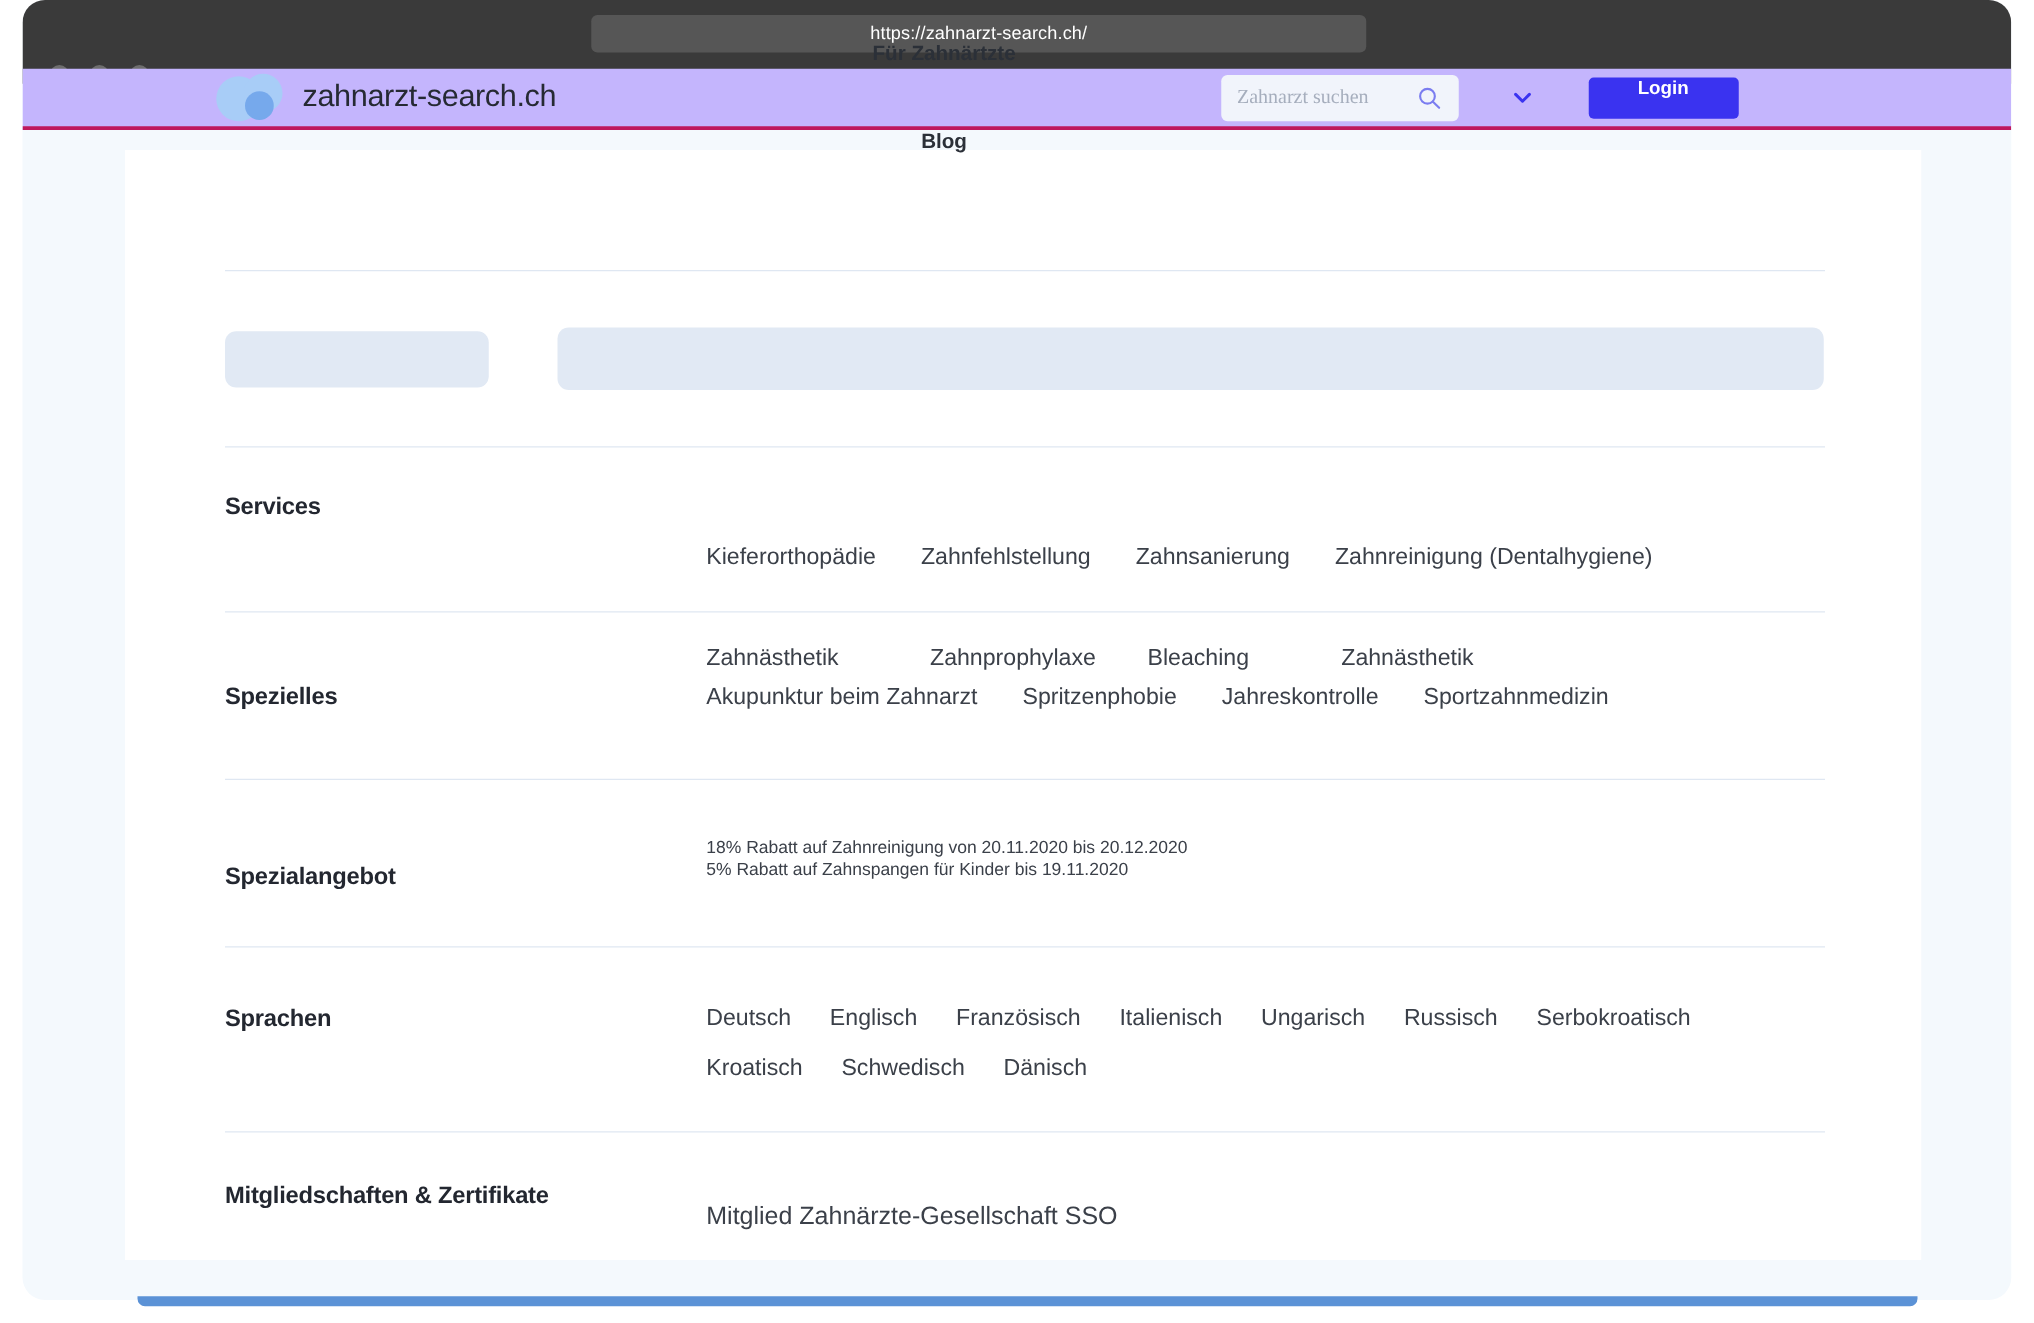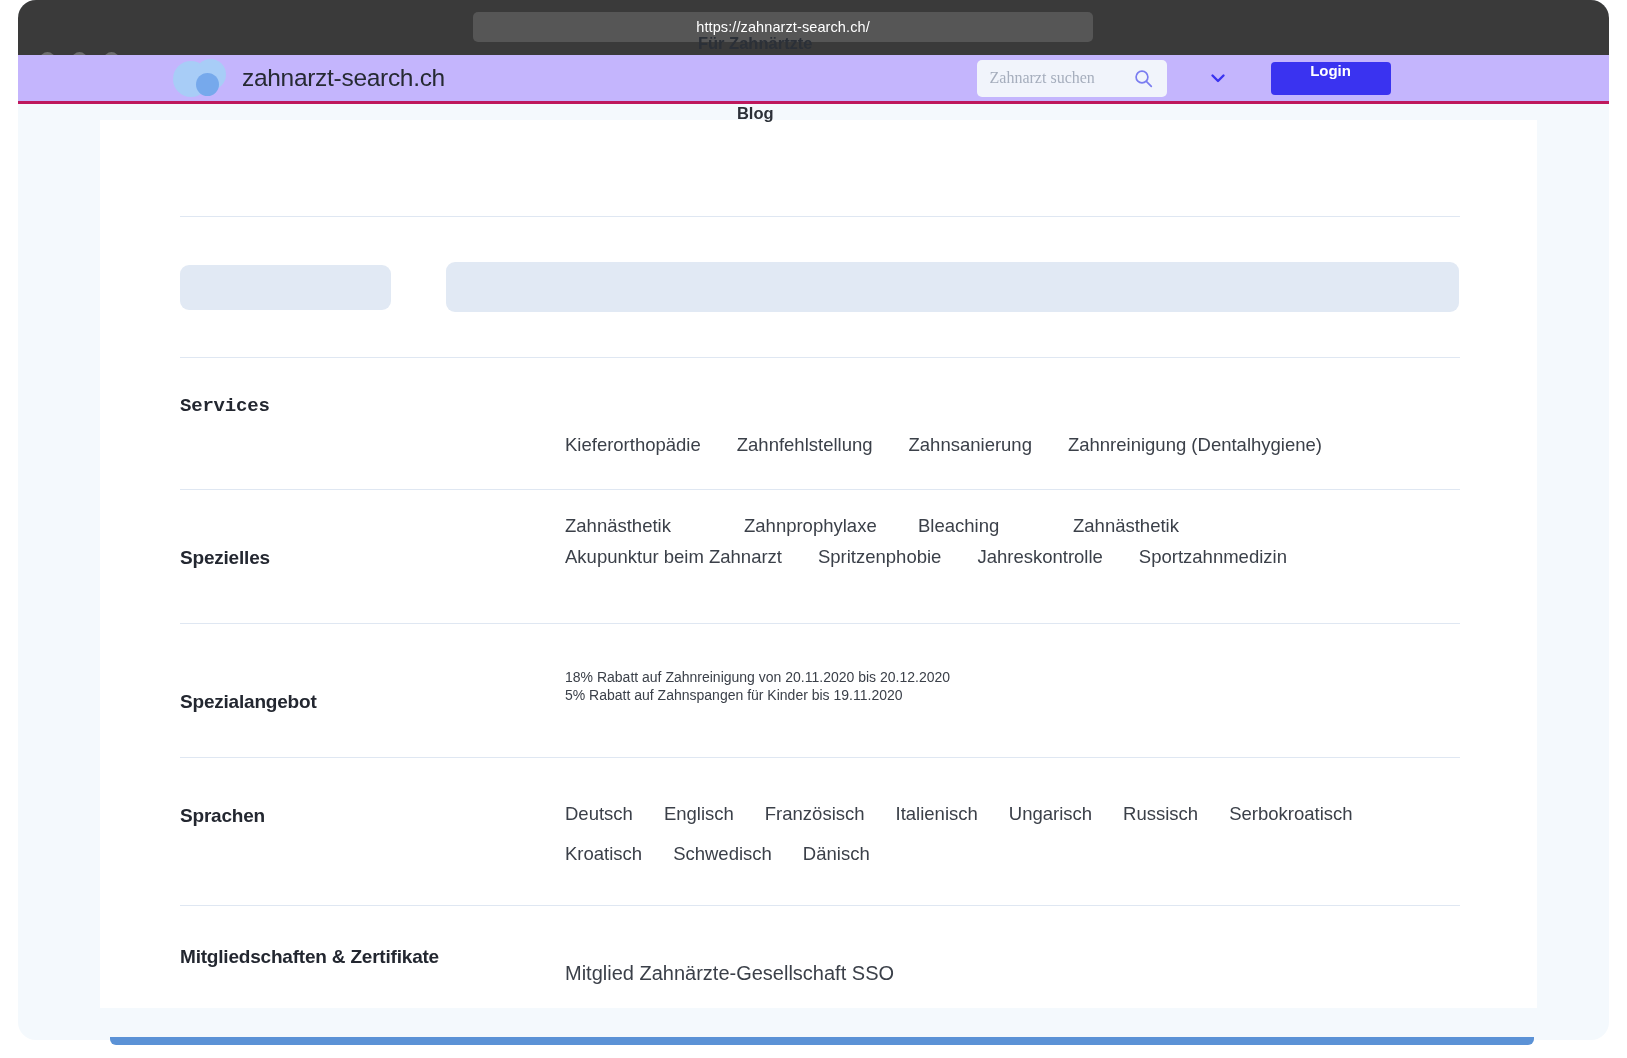--- a/index.html
+++ b/index.html
@@ -251,21 +251,21 @@
   .row-lines {
     flex: 1;
     font-size: 14px;
     color: #3b4049;
     line-height: 1.28;
   }
 
   
   #row-services { height: 131px; padding-top: 34px; }
   #row-services .row-values { line-height: 1; }
-  #row-services .row-label { padding-top: 3px; font-family: Liberation Mono, monospace; }
+  #row-services .row-label { padding-top: 3px; }
   #row-services .chip { margin-bottom: 18px; margin-top: 44px; }
 
   #row-spezielles { height: 133px; padding-top: 56px; }
   #row-spezielles .row-label { padding-top: 1px; }
 
   #row-spezialangebot { height: 133px; padding-top: 45px; }
   #row-spezialangebot .row-label { padding-top: 22px; }
 
   #row-sprachen { height: 147px; padding-top: 45px; }
   #row-sprachen .row-label { padding-top: 2px; }

